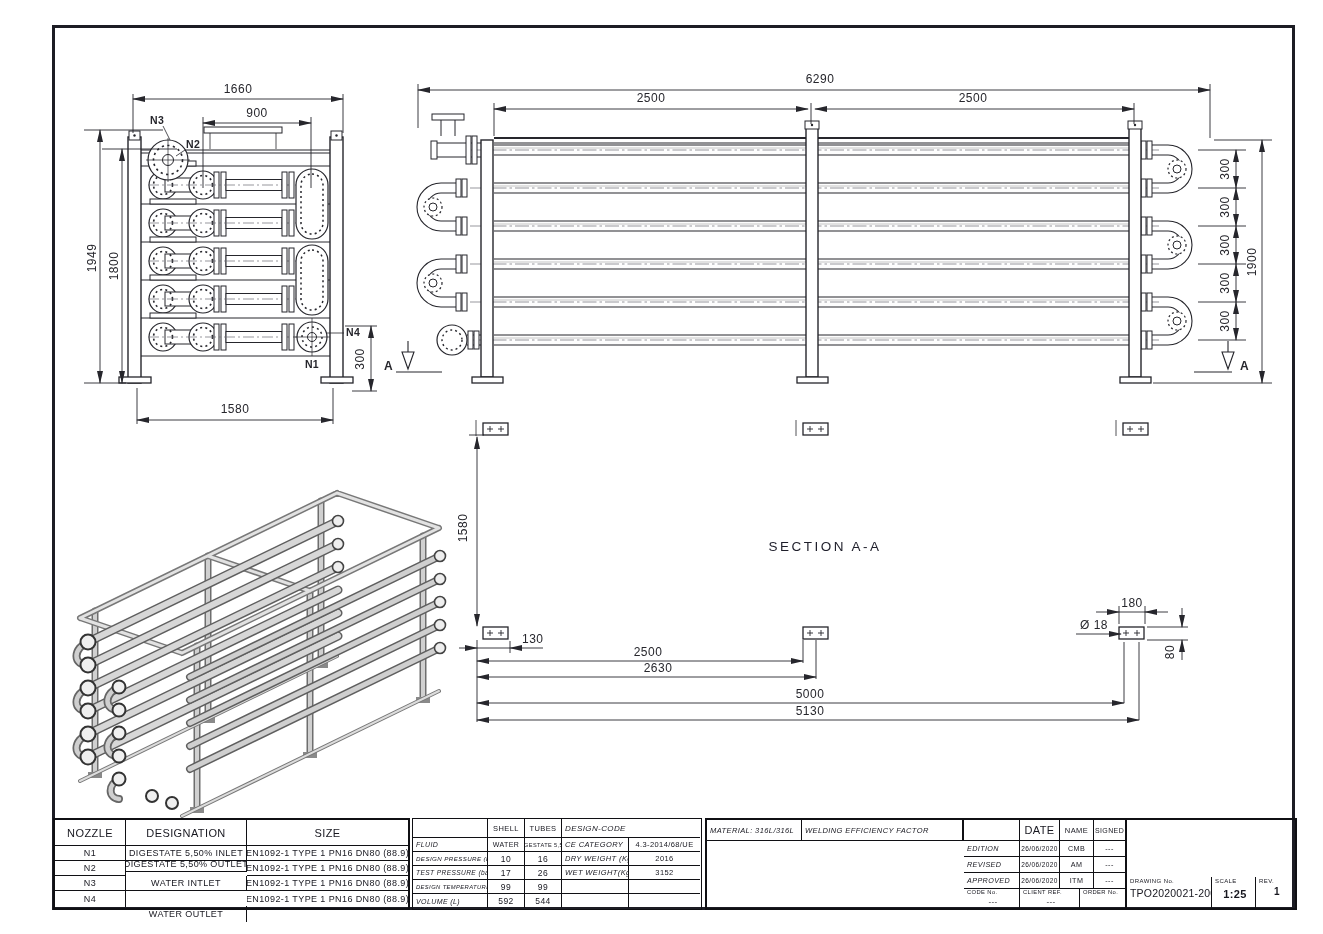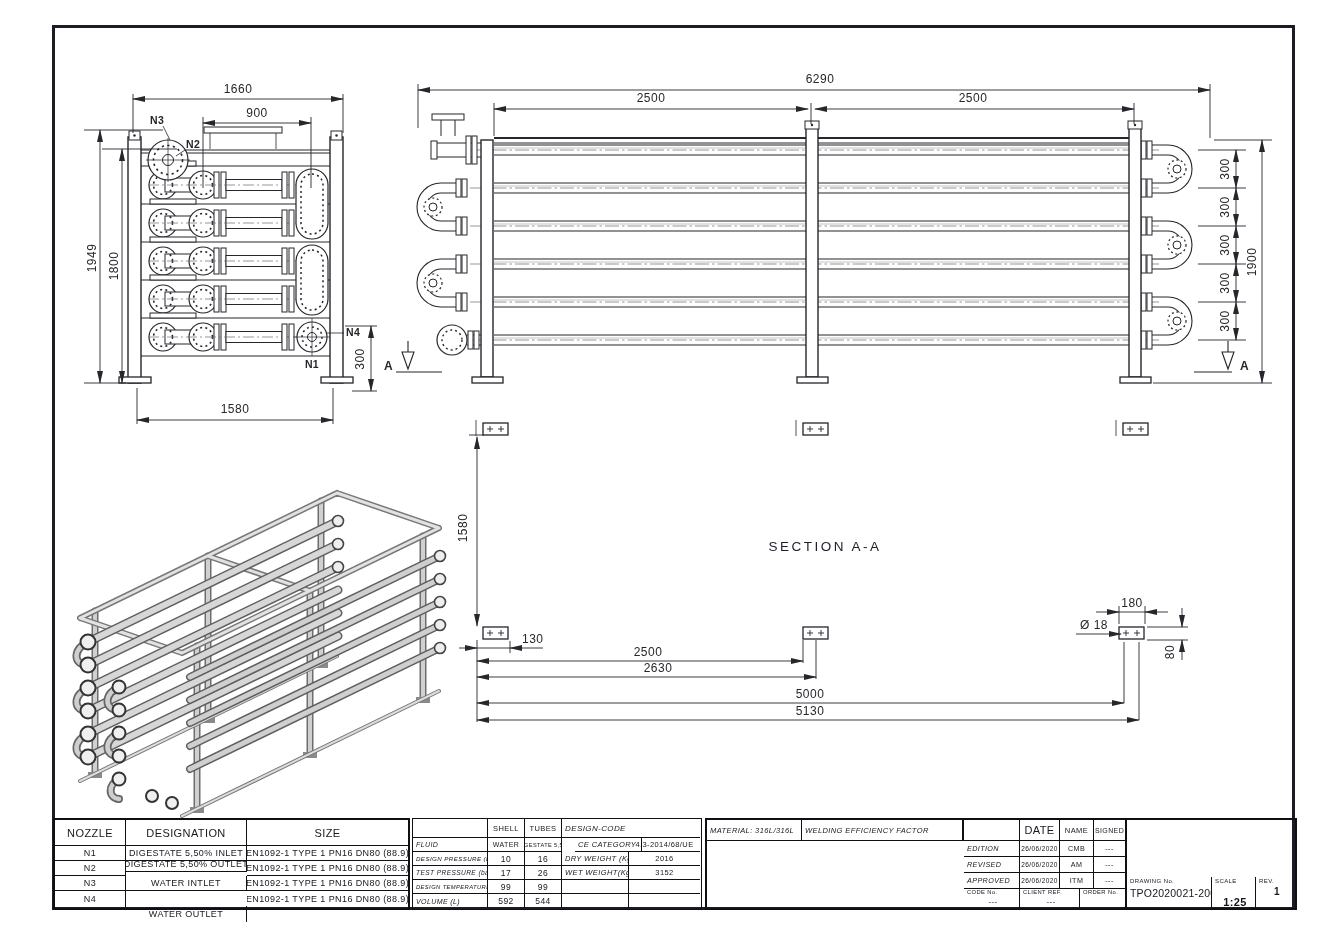--- a/index.html
+++ b/index.html
@@ -344,21 +344,21 @@
 
   <div class="tblP">
     <div class="cell bb br" style="left:0;top:0;width:75px;height:19px"></div>
     <div class="cell bb br" style="left:75px;top:0;width:37px;height:19px;font-size:7.5px">SHELL</div>
     <div class="cell bb br" style="left:112px;top:0;width:37px;height:19px;font-size:7.5px">TUBES</div>
     <div class="cell bb l" style="left:149px;top:0;width:138px;height:19px;font-size:8px">DESIGN-CODE</div>
 
     <div class="cell bb br l" style="left:0;top:19px;width:75px;height:14px;font-size:7px">FLUID</div>
     <div class="cell bb br" style="left:75px;top:19px;width:37px;height:14px;font-size:7px">WATER</div>
     <div class="cell bb br" style="left:112px;top:19px;width:37px;height:14px;font-size:5.6px">DIGESTATE 5,5%</div>
-    <div class="cell bb br l" style="left:162px;top:19px;width:67px;height:14px;font-size:7.5px">CE CATEGORY</div>
+    <div class="cell bb br l" style="left:149px;top:19px;width:67px;height:14px;font-size:7.5px">CE CATEGORY</div>
     <div class="cell bb" style="left:216px;top:19px;width:71px;height:14px;font-size:7.5px">4.3-2014/68/UE</div>
     <div class="cell bb br l" style="left:0;top:33px;width:75px;height:14px;font-size:6.2px">DESIGN PRESSURE (barg)</div>
     <div class="cell bb br" style="left:75px;top:33px;width:37px;height:14px;font-size:8.5px">10</div>
     <div class="cell bb br" style="left:112px;top:33px;width:37px;height:14px;font-size:8.5px">16</div>
     <div class="cell bb br l" style="left:149px;top:33px;width:67px;height:14px;font-size:7.5px">DRY WEIGHT (Kg)</div>
     <div class="cell bb" style="left:216px;top:33px;width:71px;height:14px;font-size:7.5px">2016</div>
     <div class="cell bb br l" style="left:0;top:47px;width:75px;height:14px;font-size:6.6px">TEST PRESSURE (barg)</div>
     <div class="cell bb br" style="left:75px;top:47px;width:37px;height:14px;font-size:8.5px">17</div>
     <div class="cell bb br" style="left:112px;top:47px;width:37px;height:14px;font-size:8.5px">26</div>
     <div class="cell bb br l" style="left:149px;top:47px;width:67px;height:14px;font-size:7.5px">WET WEIGHT(Kg)</div>
@@ -408,20 +408,20 @@
       <div style="font-size:5.8px">ORDER No.</div>
       <div style="font-size:8px;align-self:center;margin-top:2px"></div>
     </div>
 
     <div class="cell br" style="left:420px;top:57px;width:85px;height:31px;flex-direction:column;align-items:flex-start;justify-content:flex-start;padding-left:3px">
       <div style="font-size:6px;margin-top:1px">DRAWING No.</div>
       <div style="font-size:10.5px;margin-top:3px;letter-spacing:.2px">TPO2020021-200</div>
     </div>
     <div class="cell br" style="left:505px;top:57px;width:44px;height:31px;flex-direction:column;align-items:flex-start;justify-content:flex-start;padding-left:3px">
       <div style="font-size:6px;margin-top:1px">SCALE</div>
-      <div style="font-size:11px;font-weight:bold;align-self:center;margin-top:12px">1:25</div>
+      <div style="font-size:11px;font-weight:bold;align-self:center;margin-top:4px">1:25</div>
     </div>
     <div class="cell" style="left:549px;top:57px;width:39px;height:31px;flex-direction:column;align-items:flex-start;justify-content:flex-start;padding-left:3px">
       <div style="font-size:6px;margin-top:1px">REV.</div>
       <div style="font-size:10px;font-weight:bold;align-self:center;margin-top:2px">1</div>
     </div>
   </div>
 </div>
 
 </body></html>

